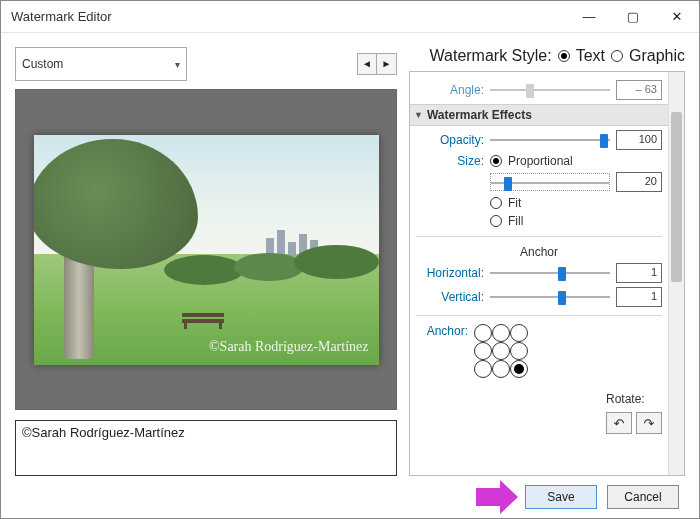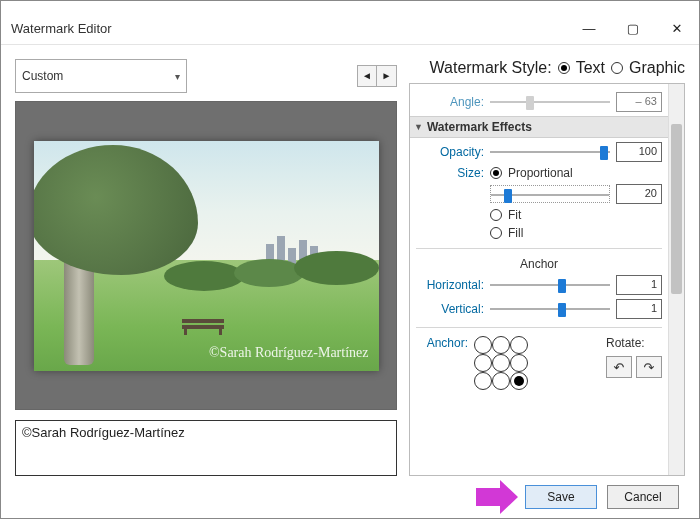--- a/index.html
+++ b/index.html
@@ -3,21 +3,21 @@
 <meta charset="utf-8">
 <style>
   * { box-sizing: border-box; font-family: "Segoe UI", Arial, sans-serif; }
   body { margin: 0; background: #f0f0f0; }
   .window {
     width: 700px; height: 519px; background: #fff; border: 1px solid #888;
     position: relative; display: flex; flex-direction: column;
   }
   .titlebar {
     height: 32px; display: flex; align-items: center; padding-left: 10px;
-    font-size: 13px; color: #333; border-bottom: 1px solid #e4e4e4; margin-top: 12px;
+    font-size: 13px; color: #333; border-bottom: 1px solid #e4e4e4;
   }
   .title-text { flex: 1; }
   .win-ctrls { display: flex; }
   .win-btn {
     width: 44px; height: 30px; font-size: 13px; text-align: center;
     line-height: 30px; cursor: pointer; color: #222;
   }
   .body {
     flex: 1; display: flex; padding: 14px 14px 0 14px; gap: 12px;
   }
@@ -139,21 +139,21 @@
     border:1px solid #333; border-radius:50%; cursor:pointer;
     display:flex; align-items:center; justify-content:center;
   }
   .anchor-cell.sel::after { content:""; width:10px; height:10px; background:#000; border-radius:50%; }
   .rotate-btns { display:flex; gap:4px; }
   .rot-btn {
     width:26px; height:22px; border:1px solid #999; background:#f3f3f3;
     display:flex; align-items:center; justify-content:center; cursor:pointer;
     font-size:13px; color:#333;
   }
-  .bottom-row { display:flex; gap:8px; align-items:flex-start; }
+  .bottom-row { display:flex; gap:14px; align-items:flex-start;flex-direction:column; }
 
   .footer {
     height: 42px; display:flex; align-items:center; justify-content:flex-end;
     gap:10px; padding-right:20px; position:relative;
   }
   .btn {
     min-width:72px; height:24px; border:1px solid #888; background:#efefef;
     font-size:12px; text-align:center; line-height:22px; cursor:pointer; color:#222;
   }
   .btn.primary { background:#e1ecf7; border-color:#4a90d9; }

